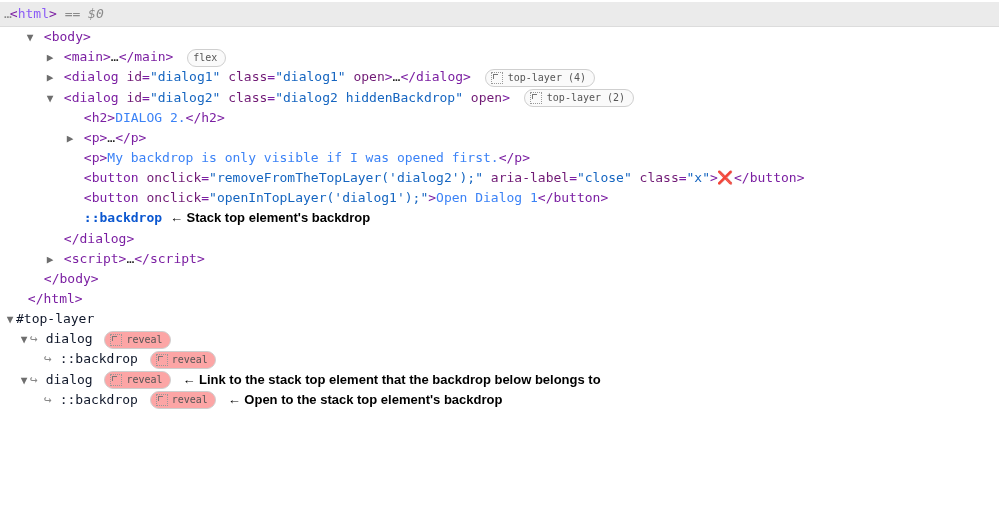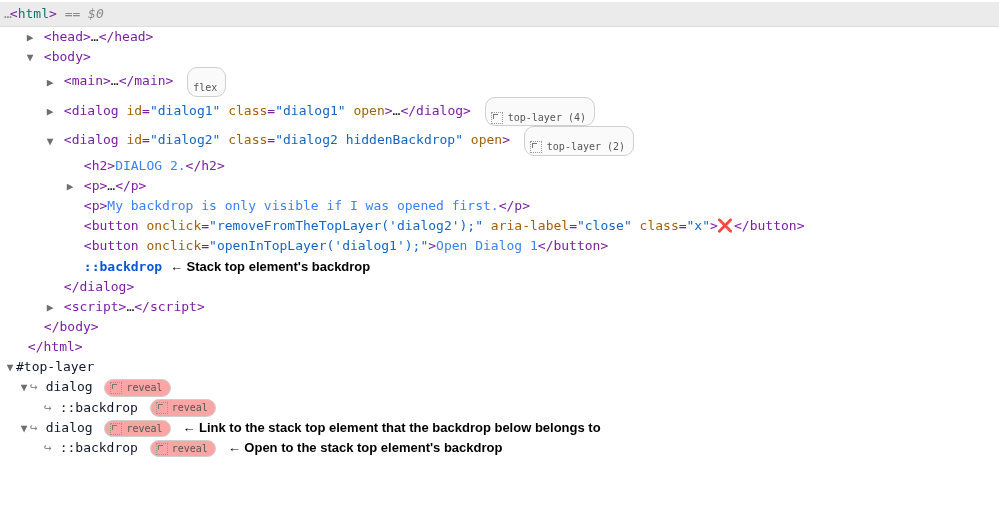--- a/index.html
+++ b/index.html
@@ -3,52 +3,48 @@
 <meta charset="utf-8">
 <style>
 html,body{margin:0;padding:0;font-family:Menlo,Consolas,monospace;font-size:13px;background:#fff;color:#222;line-height:1.55}
 .gutter-bar{background:#ebebeb;padding:2px 4px;border-bottom:1px solid #dcdcdc}
 .tree{padding:2px 0 10px 0}
 .row{white-space:nowrap}
 .pad{display:inline-block}
 .arrow{display:inline-block;width:12px;text-align:center;color:#6e6e6e;cursor:pointer;user-select:none;font-size:11px;vertical-align:middle}
 .noarrow{display:inline-block;width:12px}
 .punct{color:#7b1fa2}
-.tagname{color:#0f766e}
-.attrname{color:#a16207}
+.tagname{color:#8b5cf6}
+.attrname{color:#701a75}
 .attrval{color:#1565c0}
 .textnode{color:#3b82f6}
 .pseudo{color:#0b57d0;font-weight:600}
 .sel{color:#8a8a8a;font-style:italic}
 .dots{color:#888;letter-spacing:-2px}
 .annot{font-family:Liberation Sans, sans-serif;font-weight:700;color:#000}
 .crossmark{color:#d40000;font-weight:700}
-.badge{display:inline-block;border:1px solid #cfcfcf;border-radius:10px;padding:12px 8px 0px 5px;font-size:10px;font-family:Menlo,Consolas,monospace;color:#555;background:#fafafa;vertical-align:middle;margin-left:6px}
+.badge{display:inline-block;border:1px solid #cfcfcf;border-radius:10px;padding:0px 8px 0px 5px;font-size:10px;font-family:Menlo,Consolas,monospace;color:#555;background:#fafafa;vertical-align:middle;margin-left:6px}
 .badge .badge-icon{display:inline-block;border:1px dotted #999;width:10px;height:10px;margin-right:5px;vertical-align:middle;position:relative}
 .badge .badge-icon::after{content:"";position:absolute;left:1px;top:1px;width:4px;height:4px;border-top:1px solid #777;border-left:1px solid #777}
 .reveal-badge{display:inline-block;border:1px solid #cfcfcf;border-radius:10px;padding:0px 7px 0px 5px;font-size:10px;font-family:Menlo,Consolas,monospace;color:#555;background:#fca5a5;vertical-align:middle;margin-left:4px;margin-right:4px}
 .reveal-badge .badge-icon{display:inline-block;border:1px dotted #999;width:10px;height:10px;margin-right:4px;vertical-align:middle;position:relative}
 .reveal-badge .badge-icon::after{content:"";position:absolute;left:1px;top:1px;width:4px;height:4px;border-top:1px solid #777;border-left:1px solid #777}
 .link-arrow{color:#888}
 .section-heading{color:#0f172a}
 </style>
 </head>
 <body>
 
 <div class="tree">
 
 <div class="gutter-bar row">
   <span class="dots">…</span><span class="punct">&lt;</span><span class="tagname">html</span><span class="punct">&gt;</span>
   <span class="sel">== $0</span>
 </div>
 
-<div class="row">
-  <span class="pad" style="width:24px"></span><span class="arrow">▶</span>
-  <span class="punct">&lt;head&gt;</span><span>…</span><span class="punct">&lt;/head&gt;</span>
-</div>
 
 <div class="row">
   <span class="pad" style="width:24px"></span><span class="arrow">▼</span>
   <span class="punct">&lt;body&gt;</span>
 </div>
 
 <div class="row">
   <span class="pad" style="width:44px"></span><span class="arrow">▶</span>
   <span class="punct">&lt;main&gt;</span><span>…</span><span class="punct">&lt;/main&gt;</span>
   <span class="badge"><span>flex</span></span>

